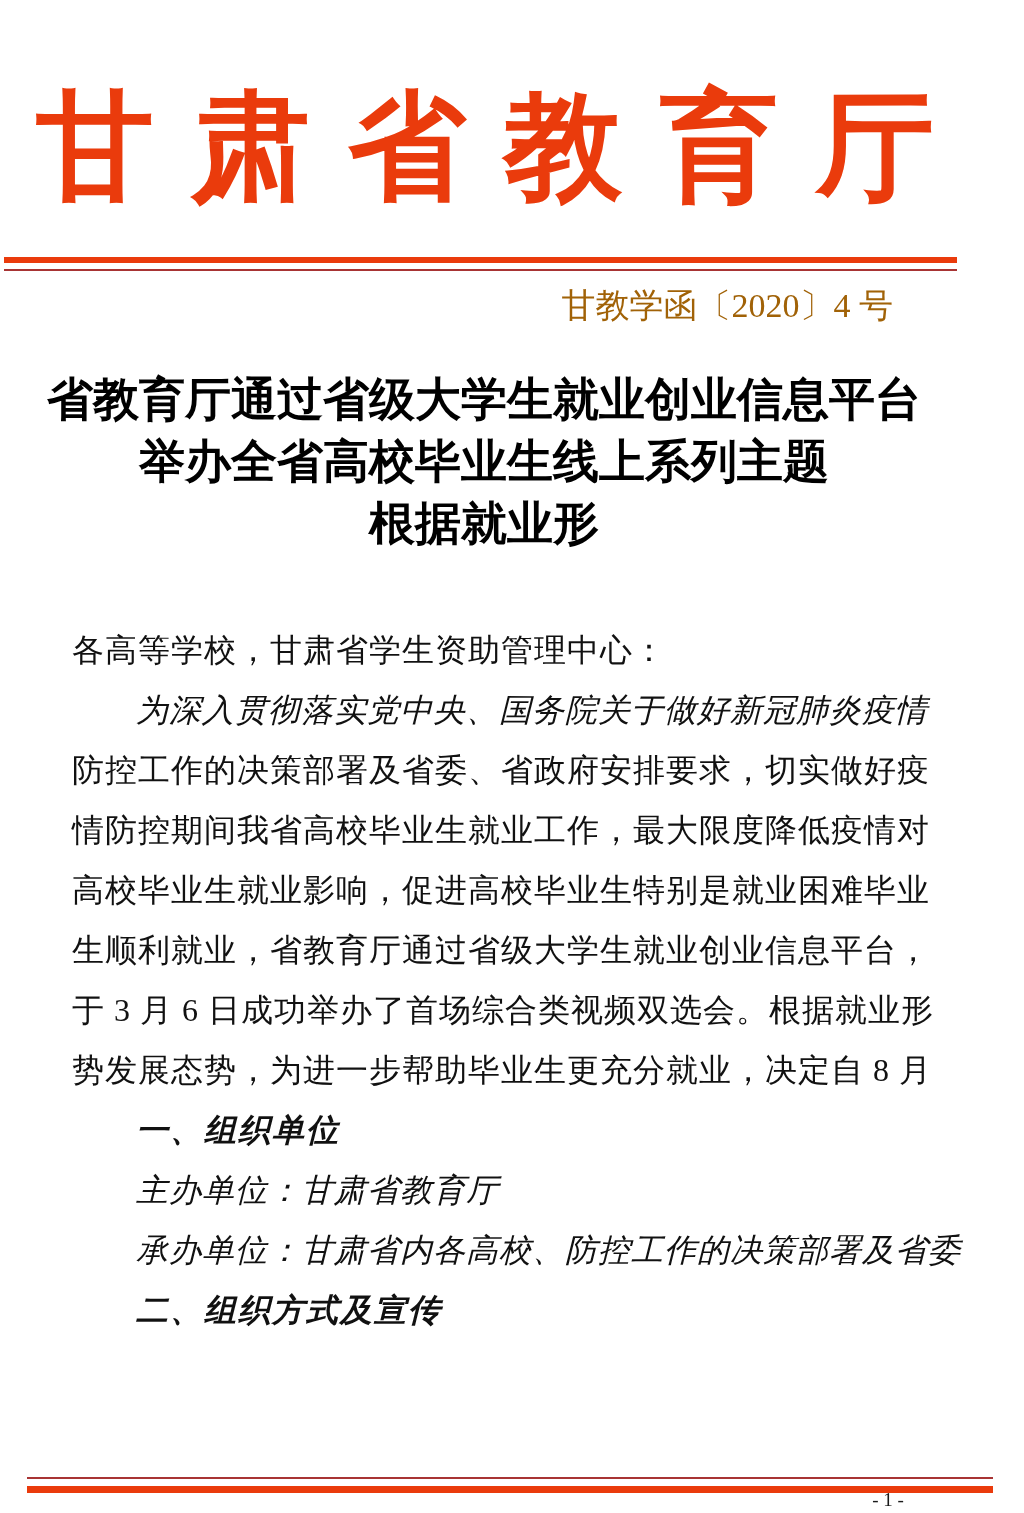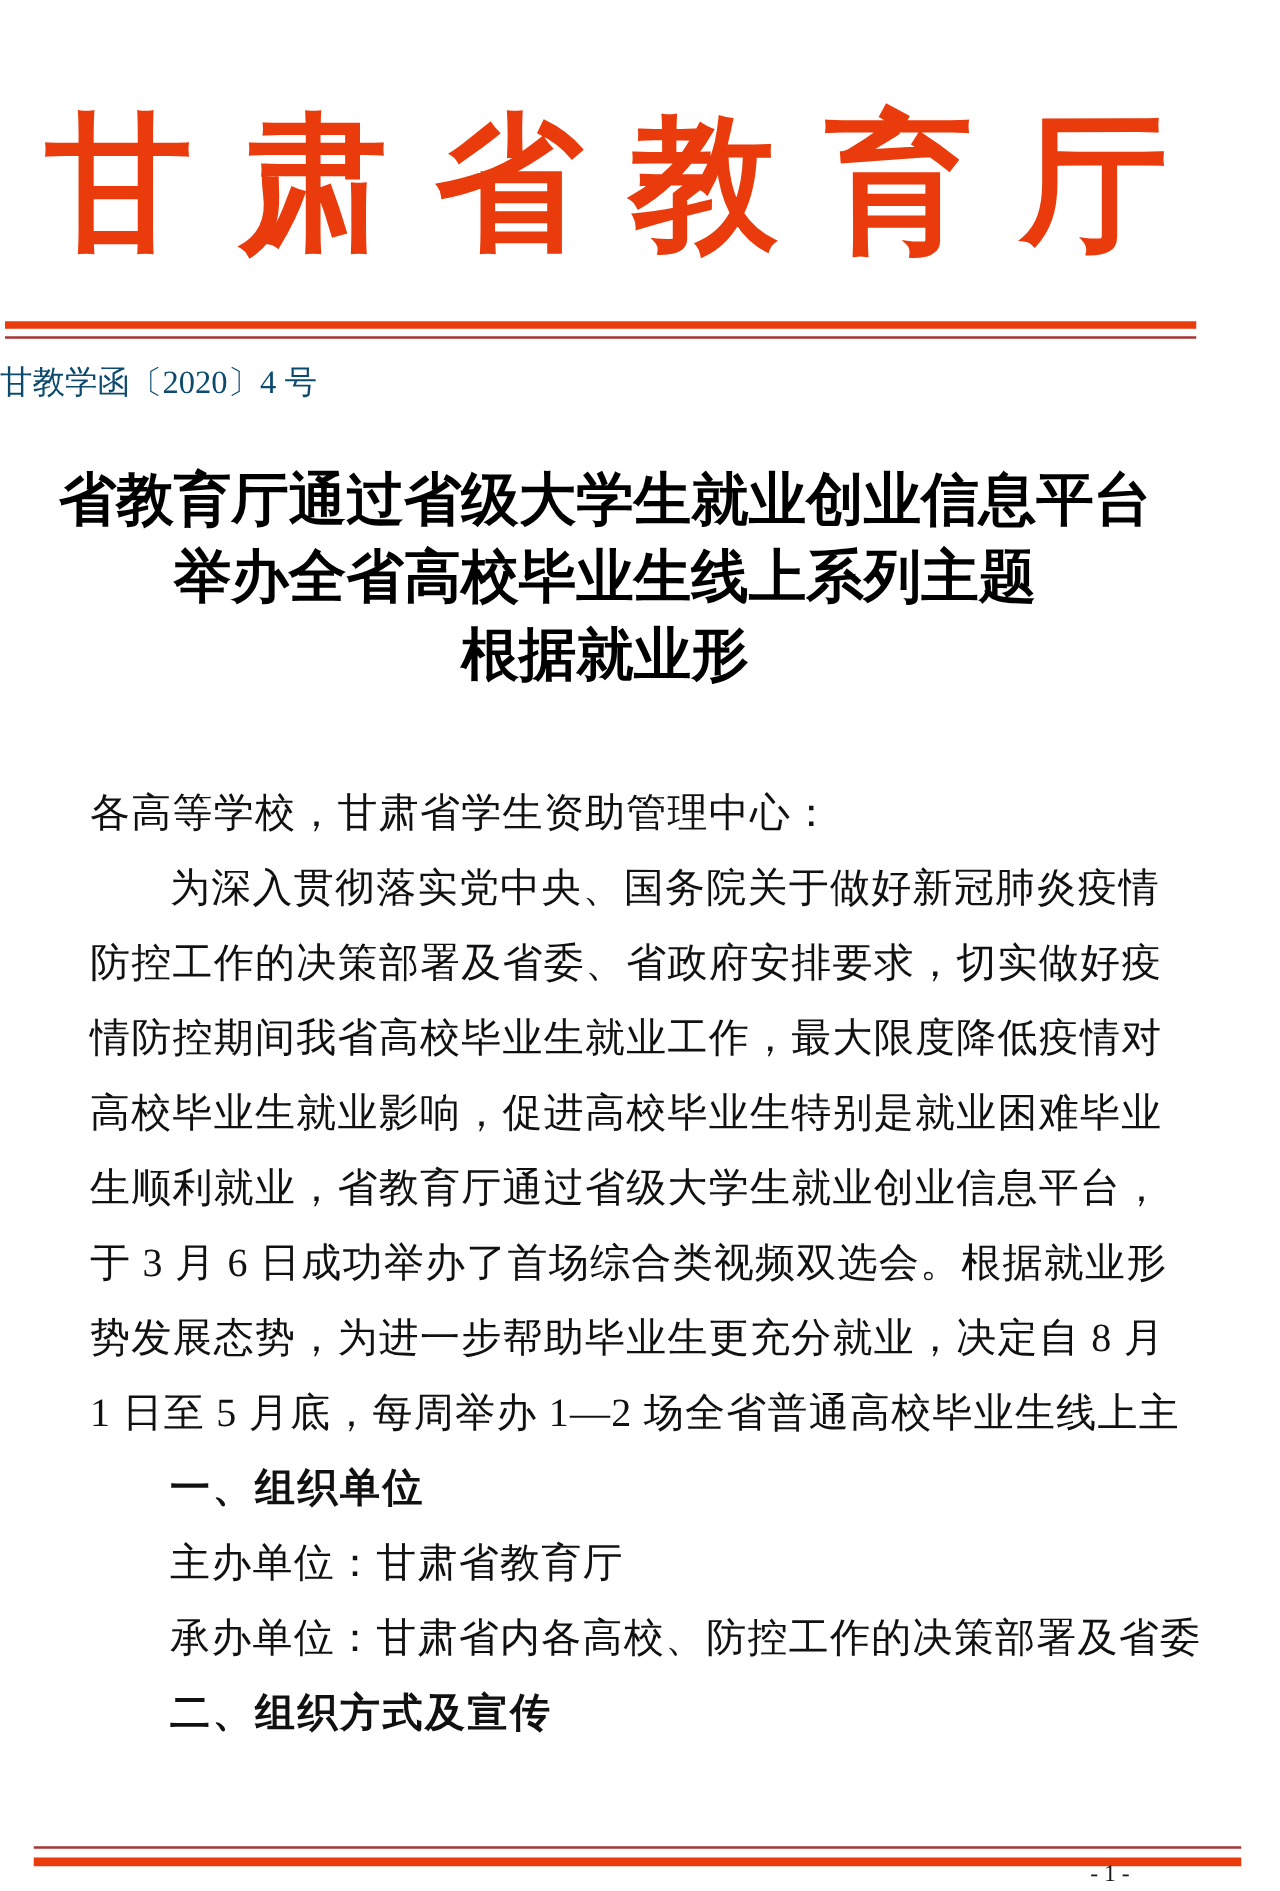--- a/index.html
+++ b/index.html
@@ -27,23 +27,24 @@
     position:absolute;top:257px;left:4px;width:953px;height:6px;
     background:#ea3b0c;
   }
   .hdr-rule-thin{
     position:absolute;top:269px;left:4px;width:953px;height:2px;
     background:#a83434;
   }
   .doc-number{
     position:absolute;
     top:288px;left:0;right:131px;
-    font-size:26px;
+    text-align:right;
+    font-size:34px;
     line-height:36px;
-    color:#0c4a6e;
+    color:#a16207;
     white-space:nowrap;
   }
   
   .doc-title{
     position:absolute;
     top:369px;left:0;right:56px;
     text-align:center;
     font-weight:bold;
     font-size:46px;
     line-height:62px;
@@ -52,21 +53,21 @@
   
   .body-block{
     position:absolute;
     top:620px;left:72px;width:880px;
     font-size:32px;
     line-height:60px;
     letter-spacing:1px;
     color:#111;
   }
   .body-line{white-space:nowrap;}
-  .ind{padding-left:64px;}
+  .ind{padding-left:64px;font-style:italic;}
   .hei{
     font-family:"Liberation Sans", sans-serif;
     font-weight:bold;
     letter-spacing:2px;
   }
   
   .ftr-rule-thin{
     position:absolute;top:1477px;left:27px;width:966px;height:2px;
     background:#a83434;
   }
@@ -104,21 +105,20 @@
 
   <div class="body-block">
     <div class="body-line">各高等学校，甘肃省学生资助管理中心：</div>
     <div class="body-line ind">为深入贯彻落实党中央、国务院关于做好新冠肺炎疫情</div>
     <div class="body-line">防控工作的决策部署及省委、省政府安排要求，切实做好疫</div>
     <div class="body-line">情防控期间我省高校毕业生就业工作，最大限度降低疫情对</div>
     <div class="body-line">高校毕业生就业影响，促进高校毕业生特别是就业困难毕业</div>
     <div class="body-line">生顺利就业，省教育厅通过省级大学生就业创业信息平台，</div>
     <div class="body-line">于 3 月 6 日成功举办了首场综合类视频双选会。根据就业形</div>
     <div class="body-line">势发展态势，为进一步帮助毕业生更充分就业，决定自 8 月</div>
-    <div class="body-line">1 日至 5 月底，每周举办 1—2 场全省普通高校毕业生线上主</div>
     <div class="body-line ind hei">一、组织单位</div>
     <div class="body-line ind">主办单位：甘肃省教育厅</div>
     <div class="body-line ind">承办单位：甘肃省内各高校、防控工作的决策部署及省委</div>
     <div class="body-line ind hei">二、组织方式及宣传</div>
   </div>
 
   <div class="ftr-rule-thin"></div>
   <div class="ftr-rule-thick"></div>
   <div class="page-number">- 1 -</div>
 

